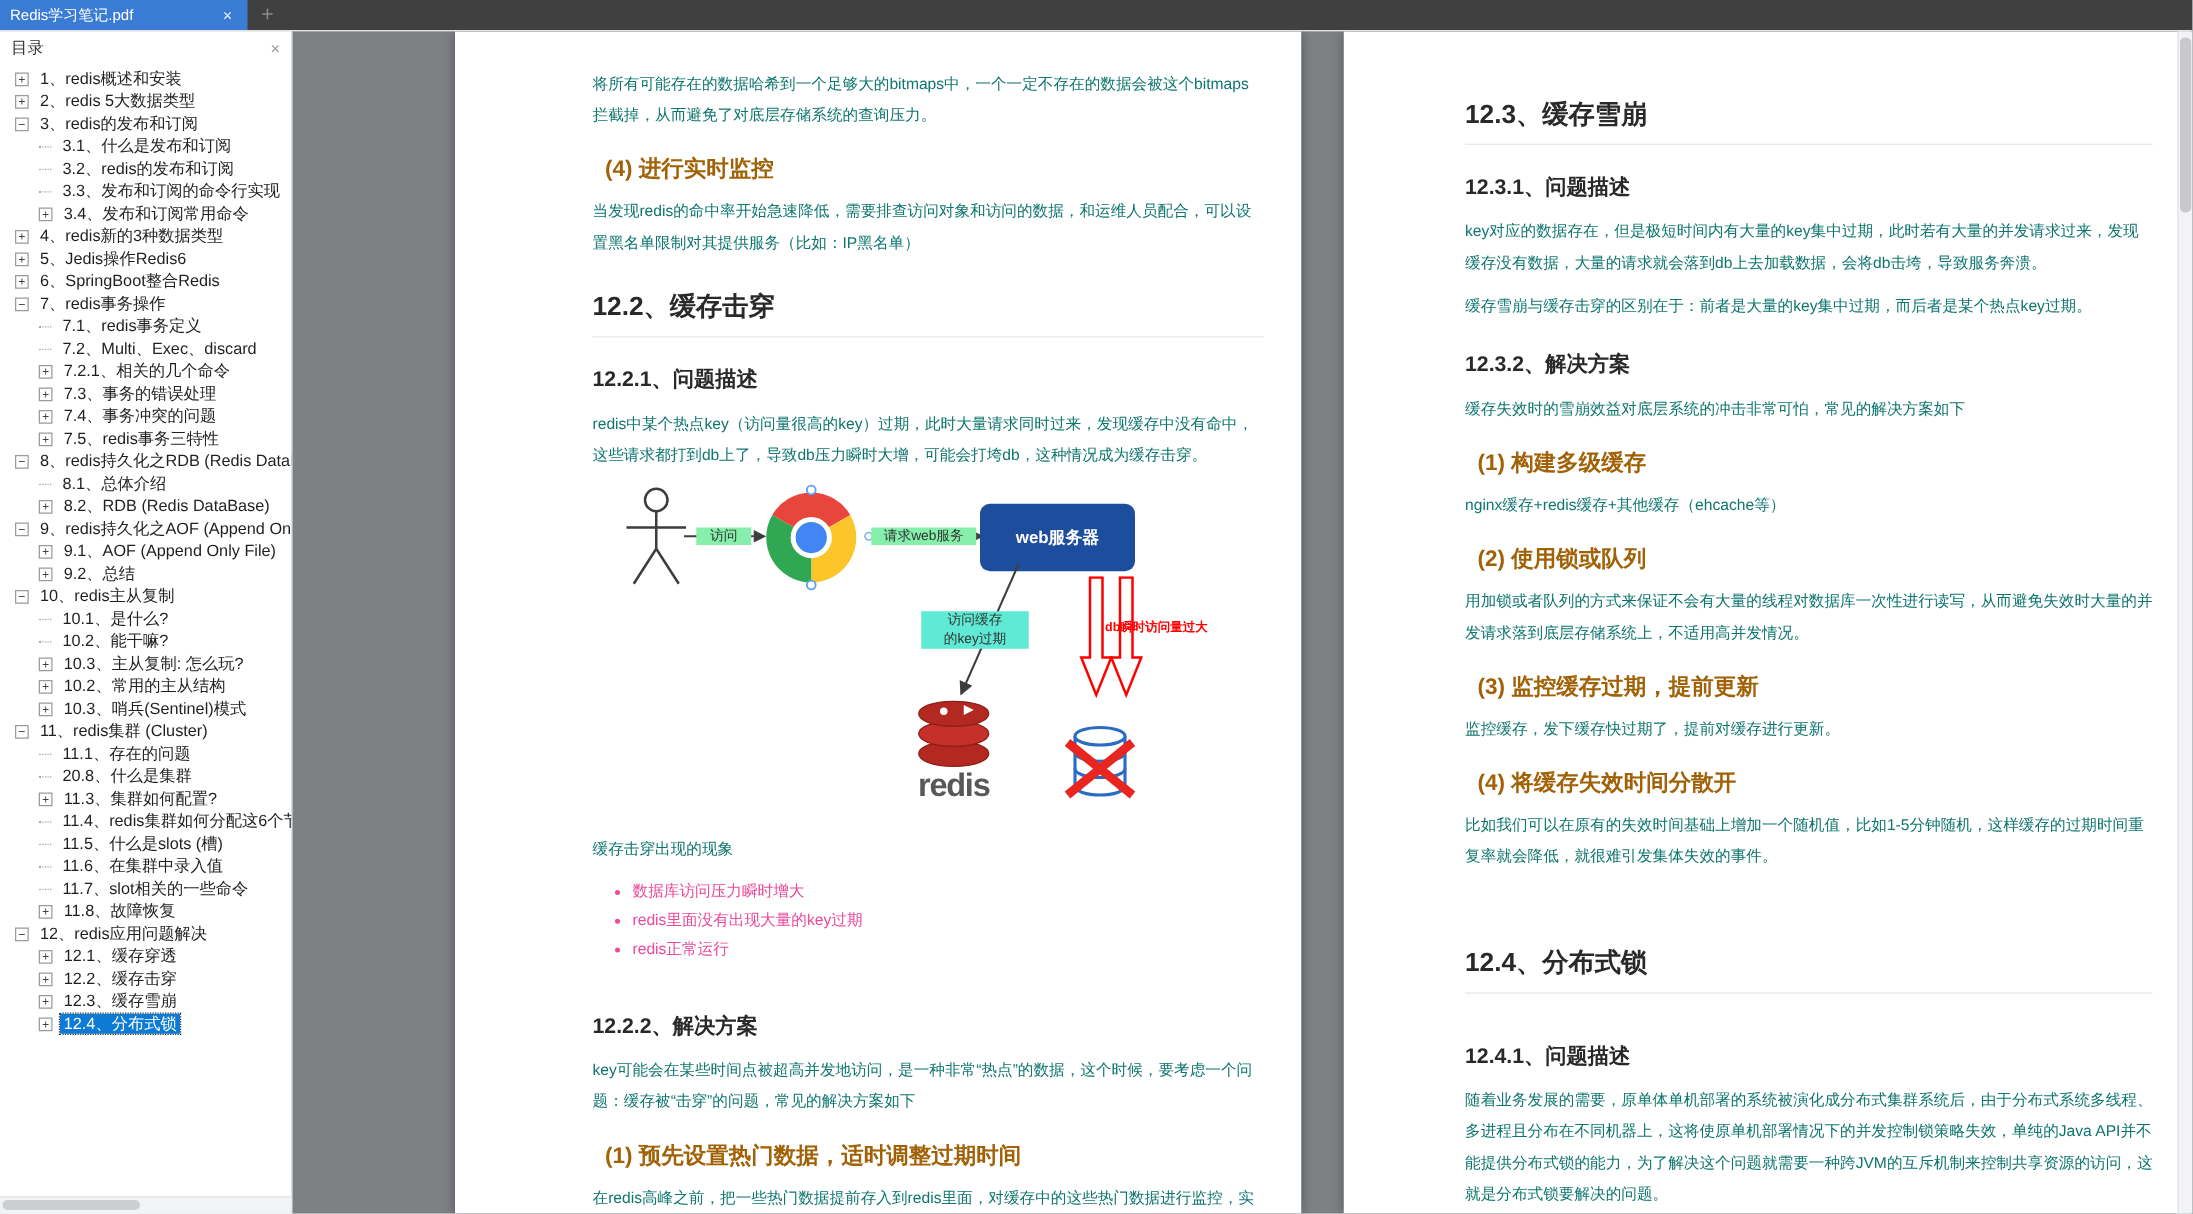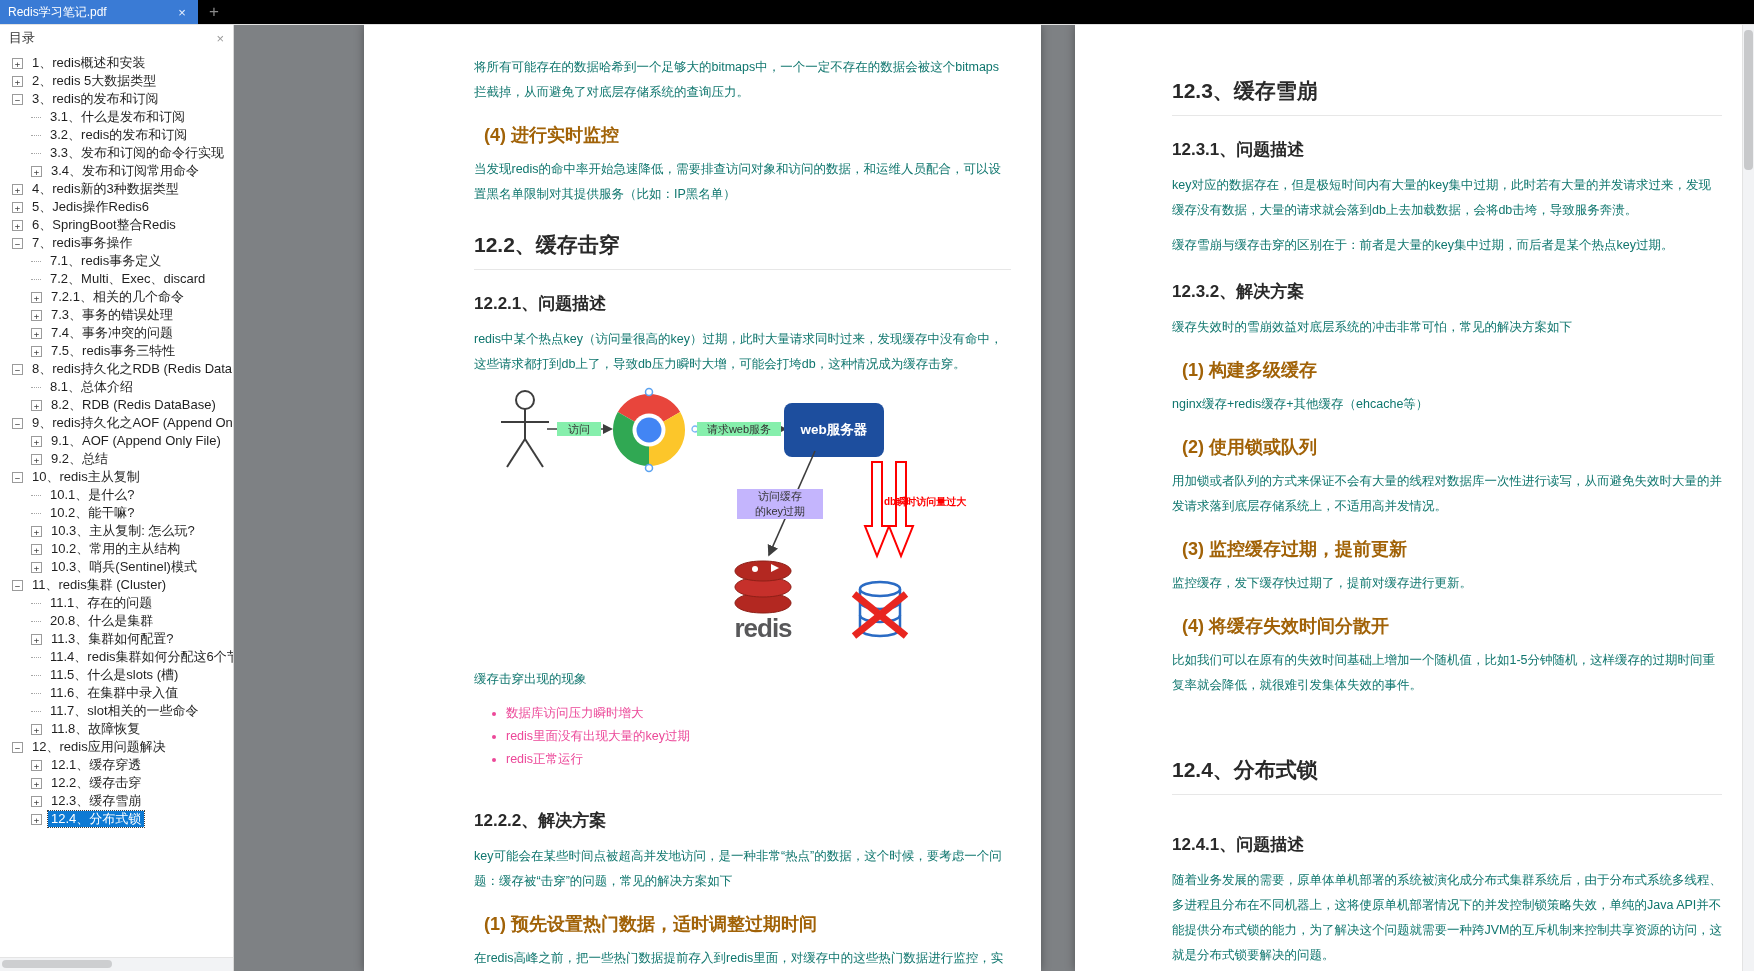--- a/index.html
+++ b/index.html
@@ -1,20 +1,20 @@
 <!DOCTYPE html>
 <html><head>
 <meta charset="utf-8">
 <style>
   html,body{margin:0;padding:0;}
   body{width:1754px;height:971px;overflow:hidden;font-family:"Liberation Sans","DejaVu Sans",sans-serif;background:#fff;}
   .app{width:1754px;height:971px;display:flex;flex-direction:column;}
 
   
-  .tabbar{height:24px;flex:none;background:#000000;border-bottom:1px solid #e2e2e2;display:flex;align-items:stretch;}
+  .tabbar{height:24px;flex:none;background:#404040;border-bottom:1px solid #e2e2e2;display:flex;align-items:stretch;}
   .tab{width:182px;background:#3a7bd5;color:#fff;display:flex;align-items:center;padding:0 8px;font-size:12px;}
   .tab-title{flex:1;white-space:nowrap;overflow:hidden;}
   .tab-close{width:16px;text-align:center;font-size:13px;color:#eaf2ff;cursor:default;}
   .newtab{width:32px;display:flex;align-items:center;justify-content:center;color:#8a8a8a;font-size:17px;}
 
   
   .main{flex:1;display:flex;position:relative;overflow:hidden;}
 
   
   .sidebar{width:233px;flex:none;background:#fff;border-right:1px solid #d8d8d8;display:flex;flex-direction:column;}
@@ -44,24 +44,24 @@
   .page h4{font-size:18px;font-weight:700;color:#a16207;margin:18px 0 10px;padding-left:10px;}
   .page ul{margin:4px 0 16px;padding-left:32px;}
   .page li{font-size:12.5px;line-height:23px;color:#ec4899;}
   .gap-lg{margin-top:58px !important;}
   .gap-md{margin-top:38px !important;}
 
   
   .diagram{position:relative;width:500px;height:268px;margin:12px 0 6px 27px;}
   .diagram .abs{position:absolute;}
   .arrow-label{position:absolute;background:#86efac;font-size:11px;color:#333;text-align:center;line-height:14px;}
-  .webbox{position:absolute;left:283px;top:14px;width:100px;height:54px;background:#1d4e9e;border-radius:8px;
+  .webbox{position:absolute;left:283px;top:14px;width:124px;height:54px;background:#1d4e9e;border-radius:8px;
           color:#fff;font-size:13.5px;font-weight:700;display:flex;align-items:center;justify-content:center;}
   .cache-label{position:absolute;left:236px;top:100px;width:86px;font-size:11px;line-height:15px;color:#333;
-               text-align:center;white-space:pre-line;background:#c4b5fd;}
+               text-align:center;white-space:pre-line;background:#5eead4;}
   .db-label{position:absolute;left:383px;top:106px;font-size:10px;font-weight:700;color:#f00;white-space:nowrap;}
   .redis-word{position:absolute;left:212px;top:224px;width:100px;text-align:center;font-size:26px;font-weight:700;
               color:#58585a;letter-spacing:-1px;}
 
   
   .vscroll{position:absolute;right:0;top:0;bottom:0;width:11px;background:#f2f3f5;border-left:1px solid #e3e3e3;}
   .vthumb{position:absolute;left:1px;top:5px;width:9px;height:140px;background:#c8c9cb;border-radius:4px;}
 </style>
 </head>
 <body>

